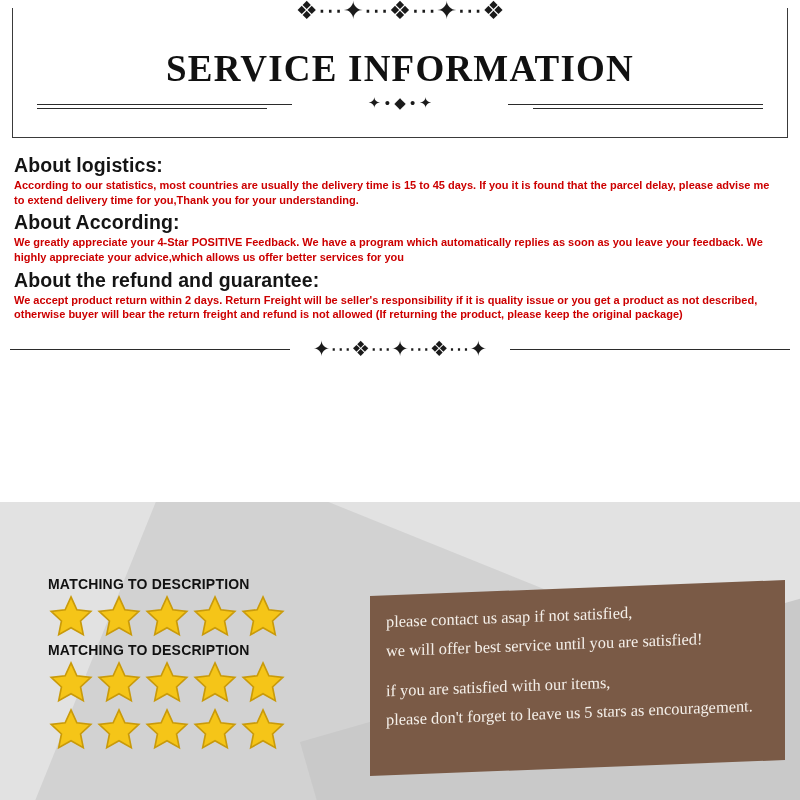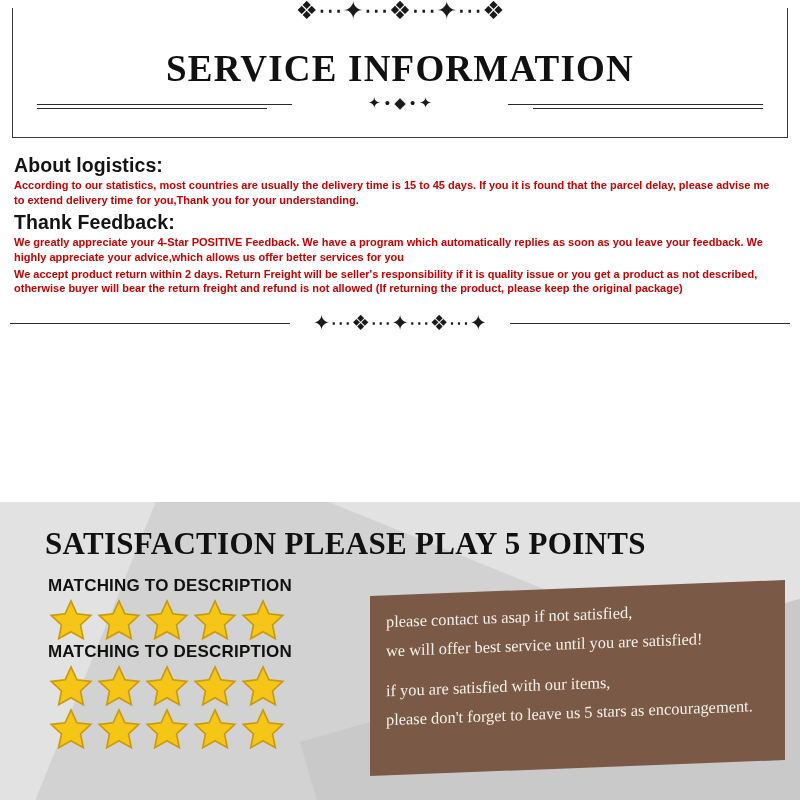--- a/index.html
+++ b/index.html
@@ -159,21 +159,21 @@
 
   .rating-block {
     position: absolute;
     left: 48px;
   }
   .rb1 { top: 74px; }
   .rb2 { top: 140px; }
   .rb3 { top: 205px; }
 
   .rating-label {
-    font-size: 17px;
+    font-size: 14px;
     font-weight: bold;
     color: #111111;
     margin-bottom: 2px;
     letter-spacing: 0.2px;
   }
   .stars {
     font-size: 0;
     line-height: 0;
     white-space: nowrap;
   }
@@ -228,37 +228,37 @@
     <div class="rule rule-r"></div>
     <div class="rule rule2-l"></div>
     <div class="rule rule2-r"></div>
     <div class="orn orn-bottom">✦ • ◆ • ✦</div>
   </div>
 
   <div class="body-text">
     <div class="sec-head">About logistics:</div>
     <div class="sec-body">According to our statistics, most countries are usually the delivery time is 15 to 45 days. If you it is found that the parcel delay, please advise me to extend delivery time for you,Thank you for your understanding.</div>
 
-    <div class="sec-head">Thank Feedback:</div>
+    <div class="sec-head">About According:</div>
     <div class="sec-body">We greatly appreciate your 4-Star POSITIVE Feedback. We have a program which automatically replies as soon as you leave your feedback. We highly appreciate your advice,which allows us offer better services for you</div>
 
+    <div class="sec-head">About the refund and guarantee:</div>
     <div class="sec-body">We accept product return within 2 days. Return Freight will be seller's responsibility if it is quality issue or you get a product as not described, otherwise buyer will bear the return freight and refund is not allowed (If returning the product, please keep the original package)</div>
   </div>
 
   <div class="divider">
     <div class="div-rule div-rule-l"></div>
     <div class="div-rule div-rule-r"></div>
     <div class="orn-mid">✦⋯❖⋯✦⋯❖⋯✦</div>
   </div>
 
   <div class="panel">
     <div class="panel-diag-light"></div>
     <div class="panel-diag-light2"></div>
 
-    <div class="panel-title">SATISFACTION PLEASE PLAY 5 POINTS</div>
 
     <div class="rating-block rb1">
       <div class="rating-label">MATCHING TO DESCRIPTION</div>
       <div class="stars">
         <span class="star"><svg width="46" height="44" viewBox="0 0 24 24">
               <polygon points="12,1.6 15.2,8.6 22.8,9.5 17.2,14.7 18.7,22.2 12,18.4 5.3,22.2 6.8,14.7 1.2,9.5 8.8,8.6" fill="#f5c518" stroke="#c99a0a" stroke-width="0.9"></polygon>
             </svg></span>
         <span class="star"><svg width="46" height="44" viewBox="0 0 24 24">
               <polygon points="12,1.6 15.2,8.6 22.8,9.5 17.2,14.7 18.7,22.2 12,18.4 5.3,22.2 6.8,14.7 1.2,9.5 8.8,8.6" fill="#f5c518" stroke="#c99a0a" stroke-width="0.9"></polygon>
             </svg></span>

